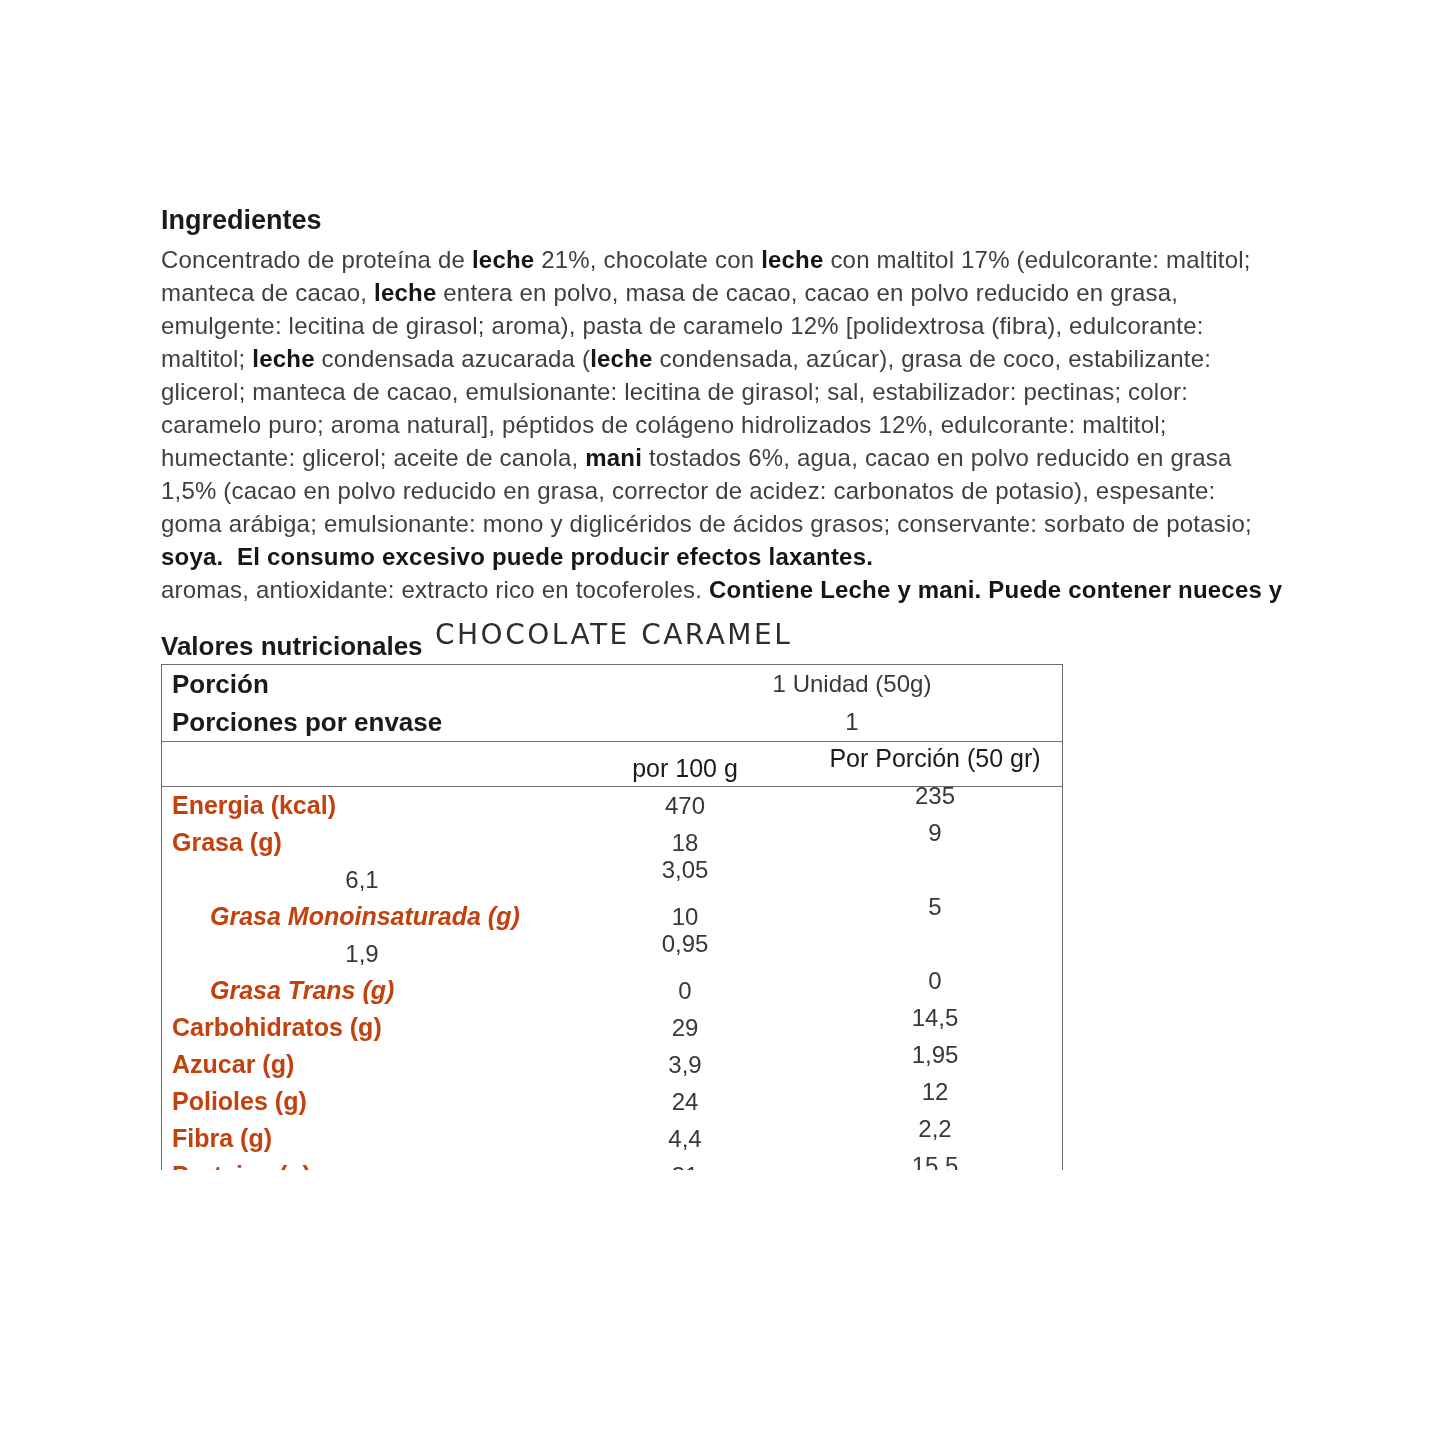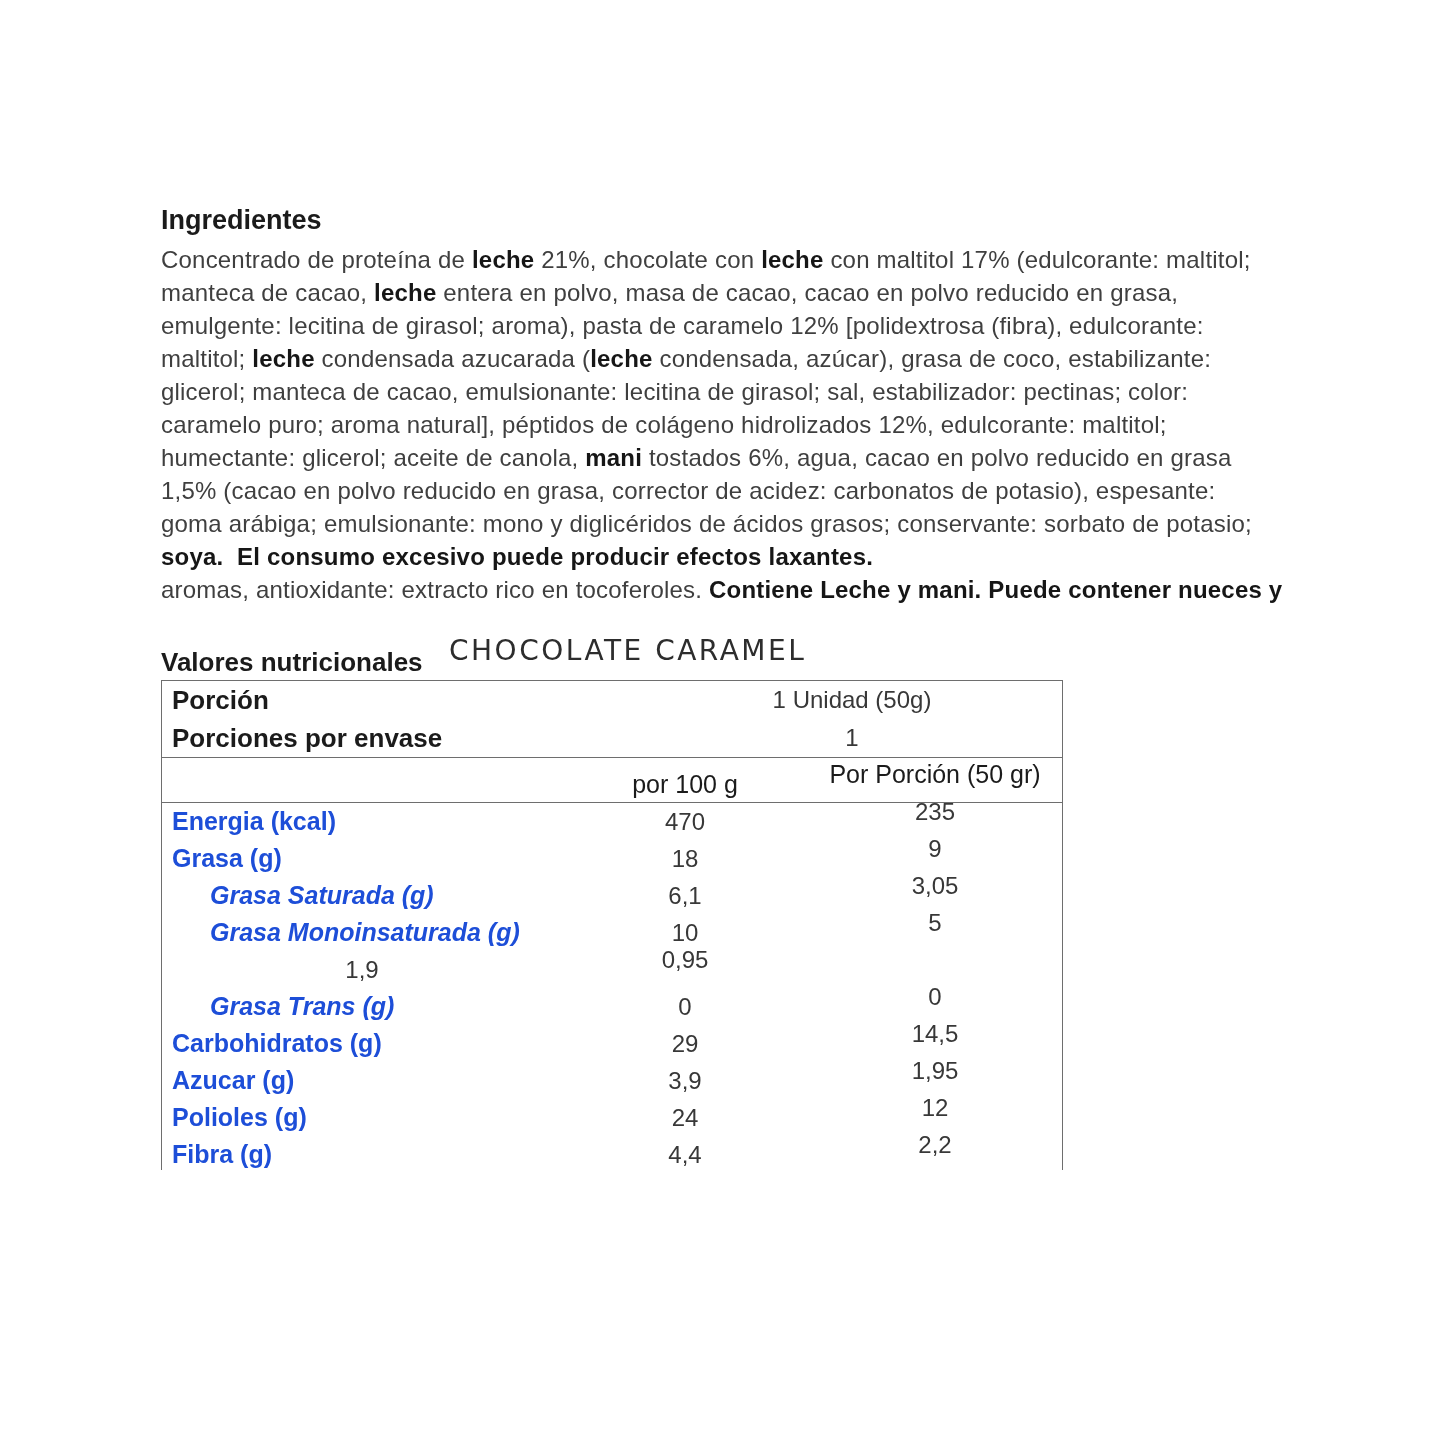--- a/index.html
+++ b/index.html
@@ -23,28 +23,28 @@
   .ing-par { margin-top: 6px; }
   .ing-line {
     font-size: 24px;
     line-height: 33px;
     letter-spacing: 0.2px;
     white-space: nowrap;
     color: #3f3f3f;
   }
   .ing-line .bold { font-weight: 700; color: #161616; margin-top: 32px; }
 
-  .section-row { position: relative; margin-top: 28px; height: 46px; }
+  .section-row { position: relative; margin-top: 12px; height: 46px; }
   .section-label {
     position: absolute; left: 0; bottom: 2px;
     font-size: 26px; font-weight: 700; color: #1b1b1b;
     white-space: nowrap;
   }
   .product-title {
-    position: absolute; left: 288px; top: 0;
+    position: absolute; left: 274px; top: 0;
     font-family: "DejaVu Sans", sans-serif;
     font-size: 28px; font-weight: 500;
     letter-spacing: 2.5px; color: #2d2d2d;
     white-space: nowrap;
   }
 
   .ntable {
     width: 900px;
     border: 1px solid #6e6e6e;
     background: #ffffff;
@@ -82,21 +82,21 @@
   .hrow .col3 { transform: translateY(-10px); }
 
   .drow {
     display: grid;
     grid-template-columns: 400px 246px 254px;
     height: 37px;
     align-items: center;
   }
   .drow .lbl {
     padding-left: 10px;
-    font-size: 25px; font-weight: 700; color: #1d4ed8;
+    font-size: 25px; font-weight: 700; color: #c2410c;
     white-space: nowrap;
   }
   .drow .lbl.sub {
     padding-left: 48px;
     font-style: italic;
   }
   .drow .val {
     text-align: center;
     font-size: 24px; color: #383838;
   }
@@ -152,21 +152,20 @@
             <div class="lbl">Energia (kcal)</div>
             <div class="val col2">470</div>
             <div class="val col3">235</div>
           </div>
           <div class="drow">
             <div class="lbl">Grasa (g)</div>
             <div class="val col2">18</div>
             <div class="val col3">9</div>
           </div>
           <div class="drow">
-            <div class="lbl sub">Grasa Saturada (g)</div>
             <div class="val col2">6,1</div>
             <div class="val col3">3,05</div>
           </div>
           <div class="drow">
             <div class="lbl sub">Grasa Monoinsaturada (g)</div>
             <div class="val col2">10</div>
             <div class="val col3">5</div>
           </div>
           <div class="drow">
             <div class="val col2">1,9</div>

